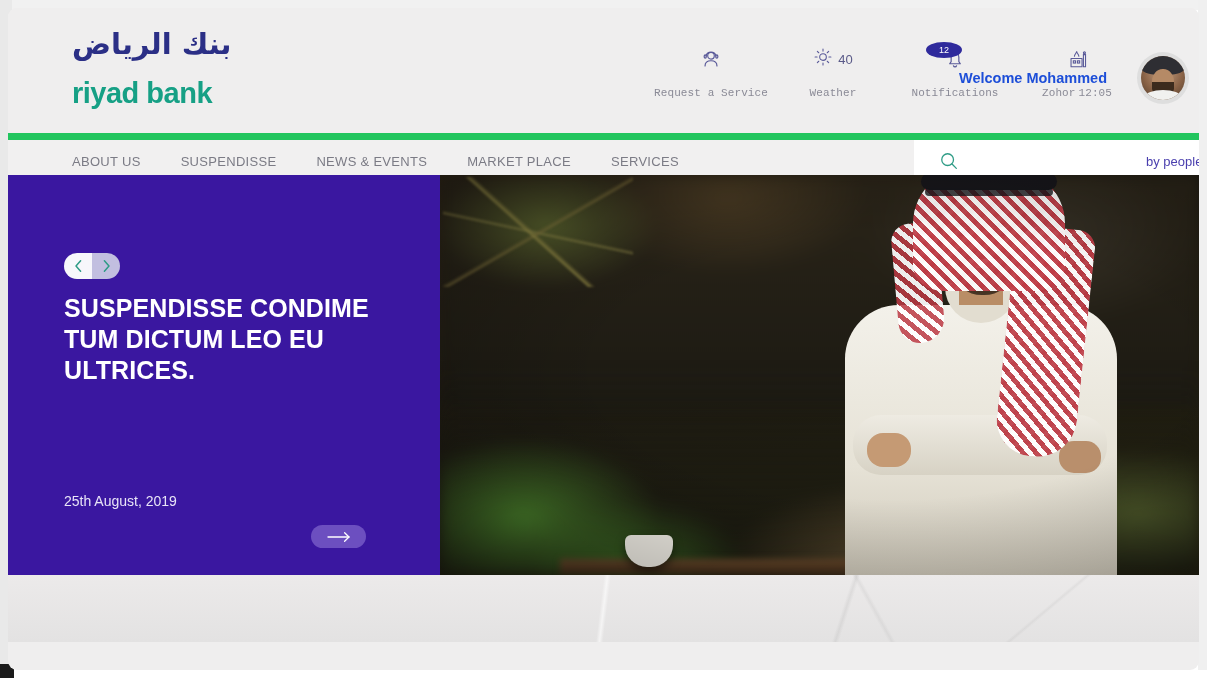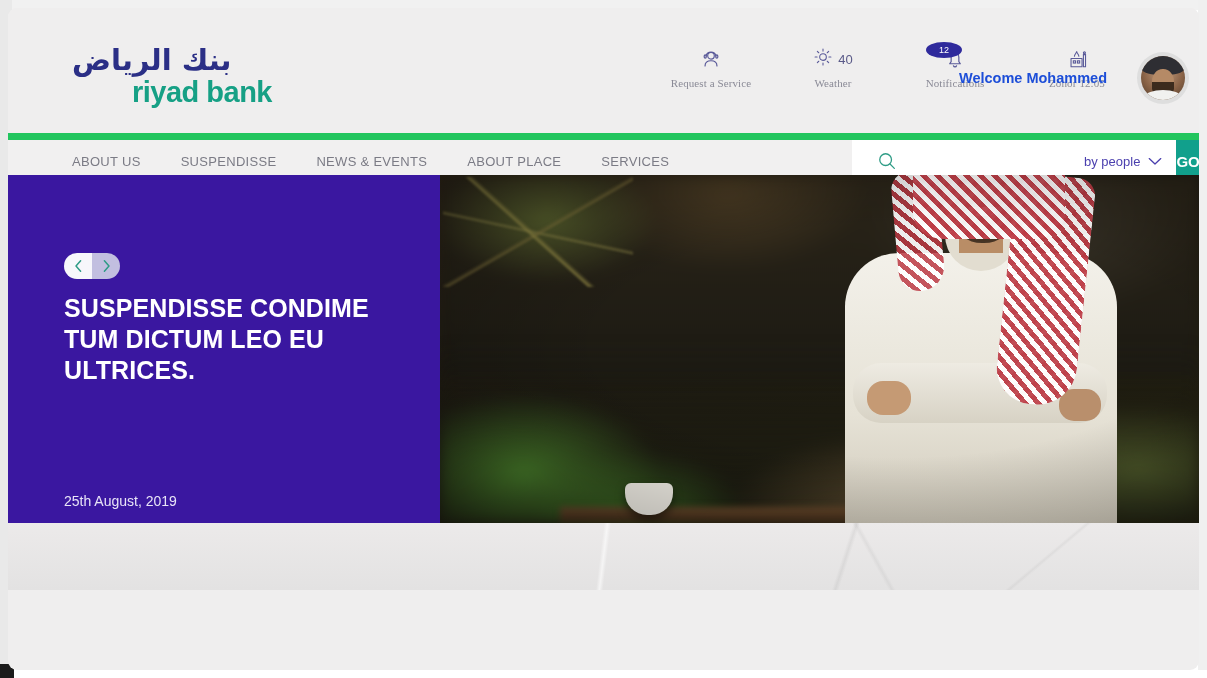--- a/index.html
+++ b/index.html
@@ -52,21 +52,21 @@
 
   
   .header {
     position: relative;
     height: 125px;
     background: #efeeee;
   }
 
   .logo {
     position: absolute;
-    left: 64px; top: 36px;
+    left: 64px; top: 20px;
     width: 200px; height: 62px;
     user-select: none;
   }
   .logo .ar {
     display: block;
     font-family: "DejaVu Sans", sans-serif;
     font-size: 29px;
     font-weight: bold;
     color: #2b2f86;
     letter-spacing: 0px;
@@ -75,22 +75,21 @@
     text-align: left;
   }
   .logo .en {
     display: block;
     font-family: "Liberation Sans", sans-serif;
     font-size: 29px;
     font-weight: bold;
     color: #16a085;
     letter-spacing: -0.5px;
     line-height: 30px;
-    margin-top: 1px;
-    text-align: right;
+    margin-top: 18px;
   }
 
   .header-tools {
     position: absolute;
     left: 660px; top: 38px;
     display: flex;
     align-items: flex-start;
     gap: 36px;
   }
   .tool {
@@ -101,24 +100,24 @@
     cursor: pointer;
   }
   .tool .ticon {
     height: 26px;
     display: flex;
     align-items: center;
     justify-content: center;
     position: relative;
   }
   .tool .tlabel {
-    margin-top: 5px;
+    margin-top: 15px;
     font-size: 11px;
     color: #8a8a96;
-    font-family: Liberation Serif, serif;
+    font-family: Liberation Mono, monospace;
     white-space: nowrap;
     letter-spacing: 0.1px;
   }
   .tool .tlabel.two {
     display: flex; gap: 3px;
   }
   .weather-row { display: flex; align-items: center; gap: 5px; }
   .weather-temp {
     font-size: 13px; color: #5a5a88; font-family: "Liberation Sans", sans-serif;
   }
@@ -200,21 +199,21 @@
     color: #7b7b85;
     font-family: "Liberation Sans", sans-serif;
     letter-spacing: 0.3px;
     cursor: pointer;
     white-space: nowrap;
   }
 
   .searchbar {
     position: absolute;
     right: 0; top: 0;
-    width: 347px; height: 42px;
+    width: 285px; height: 42px;
     background: #ffffff;
     display: flex;
     align-items: center;
   }
   .search-icon {
     margin-left: 24px;
     width: 24px; height: 24px;
     display: flex; align-items: center; justify-content: center;
     cursor: pointer;
   }
@@ -249,21 +248,21 @@
     font-size: 15px;
     font-weight: bold;
     display: flex; align-items: center; justify-content: center;
     cursor: pointer;
     font-family: "Liberation Sans", sans-serif;
   }
 
   
   .hero {
     position: relative;
-    height: 348px;
+    height: 400px;
     display: flex;
     overflow: hidden;
   }
   .hero-panel {
     width: 432px;
     background: #3a17a0;
     position: relative;
     flex: 0 0 432px;
   }
   .slider-nav {
@@ -575,21 +574,21 @@
           <div class="body"></div>
         </div>
       </div>
     </div>
 
     <div class="navbar">
       <div class="navlinks">
         <div class="navlink">ABOUT US</div>
         <div class="navlink">SUSPENDISSE</div>
         <div class="navlink">NEWS &amp; EVENTS</div>
-        <div class="navlink">ABOUT PLACE</div>
+        <div class="navlink">MARKET PLACE</div>
         <div class="navlink">SERVICES</div>
       </div>
 
       <div class="searchbar">
         <div class="search-icon">
           <svg width="22" height="22" viewBox="0 0 24 24" fill="none" stroke="#2f9c86" stroke-width="1.4">
             <circle cx="10.5" cy="10.5" r="6.4"></circle>
             <path d="M15.3 15.3 20 20" stroke-linecap="round"></path>
           </svg>
         </div>

